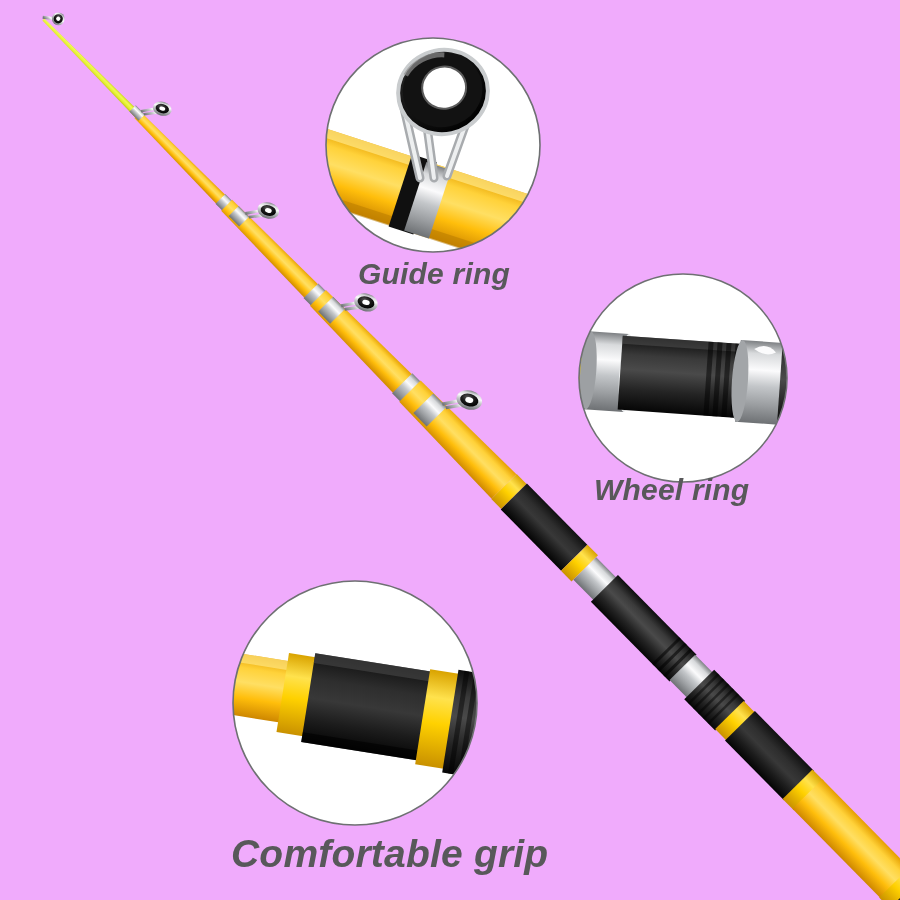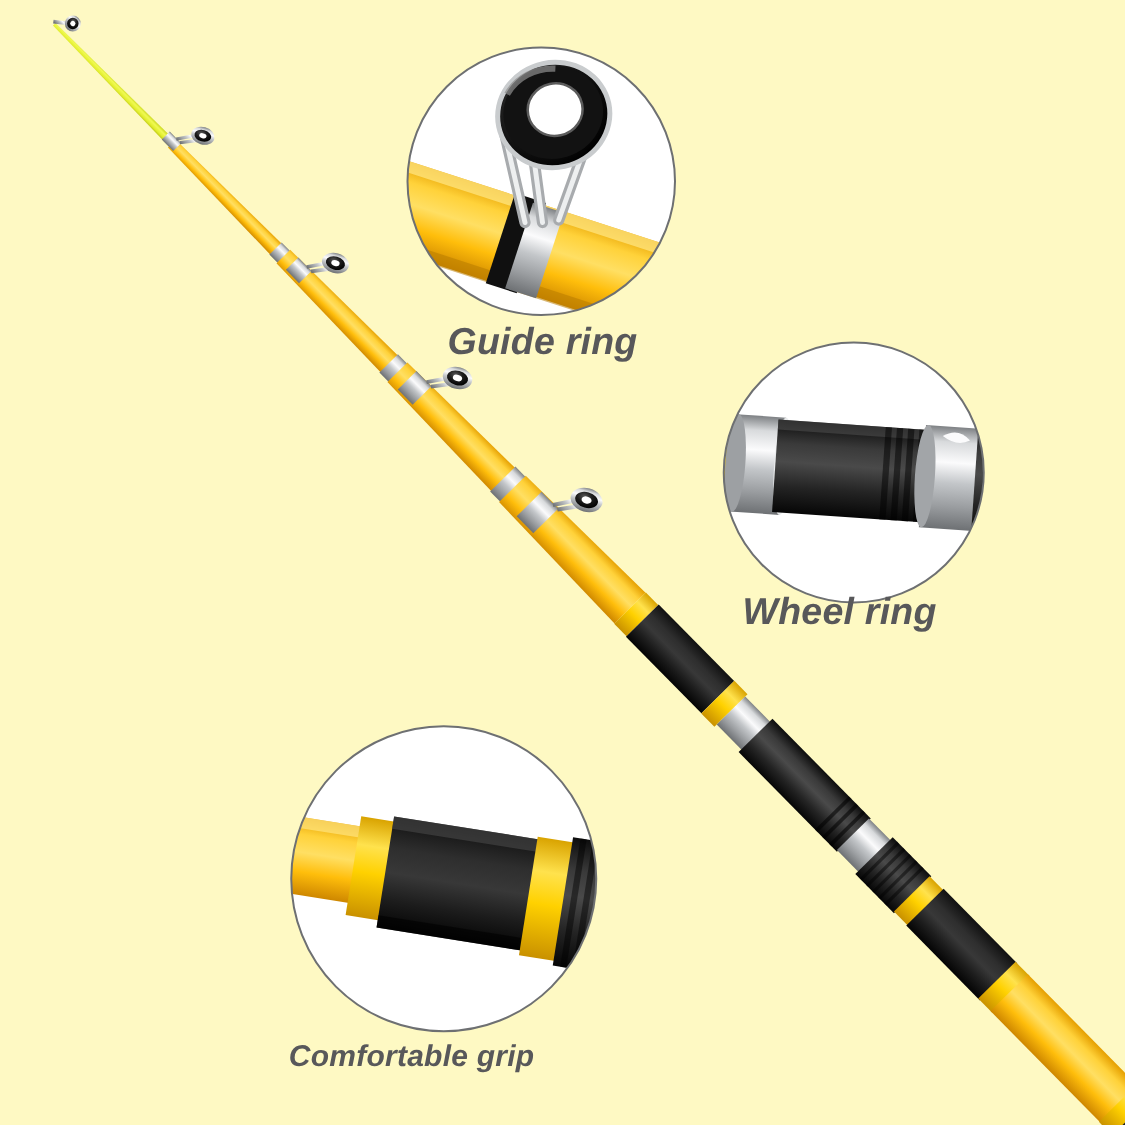--- a/index.html
+++ b/index.html
@@ -1,32 +1,32 @@
 <!DOCTYPE html>
 <html><head>
 <meta charset="utf-8">
 <style>
   html,body{margin:0;padding:0;background:#fff;}
   body{width:900px;height:900px;overflow:hidden;
        font-family:"Liberation Sans",sans-serif;}
-  #stage{position:relative;width:900px;height:900px;background:#fef9c3;}
+  #stage{position:relative;width:900px;height:900px;background:#f0abfc;}
   svg.layer{position:absolute;left:0;top:0;width:900px;height:900px;}
   .callout-label{
     position:absolute;
     font-family:"Liberation Sans",sans-serif;
     font-weight:bold;
     font-style:italic;
     color:#58585a;
     white-space:nowrap;
     letter-spacing:0.2px;
     line-height:1;
   }
   #label-guide-ring{left:358px;top:259px;font-size:30px;}
   #label-wheel-seat{left:594px;top:475px;font-size:30px;}
-  #label-comfortable-grip{left:231px;top:834px;font-size:24px;}
+  #label-comfortable-grip{left:231px;top:834px;font-size:39px;}
 </style>
 </head>
 <body>
 
 <div id="stage">
 
   <svg class="layer" viewBox="0 0 900 900">
     <defs>
 
       <linearGradient id="gYellow" x1="0" y1="0" x2="1" y2="1" gradientUnits="objectBoundingBox">

